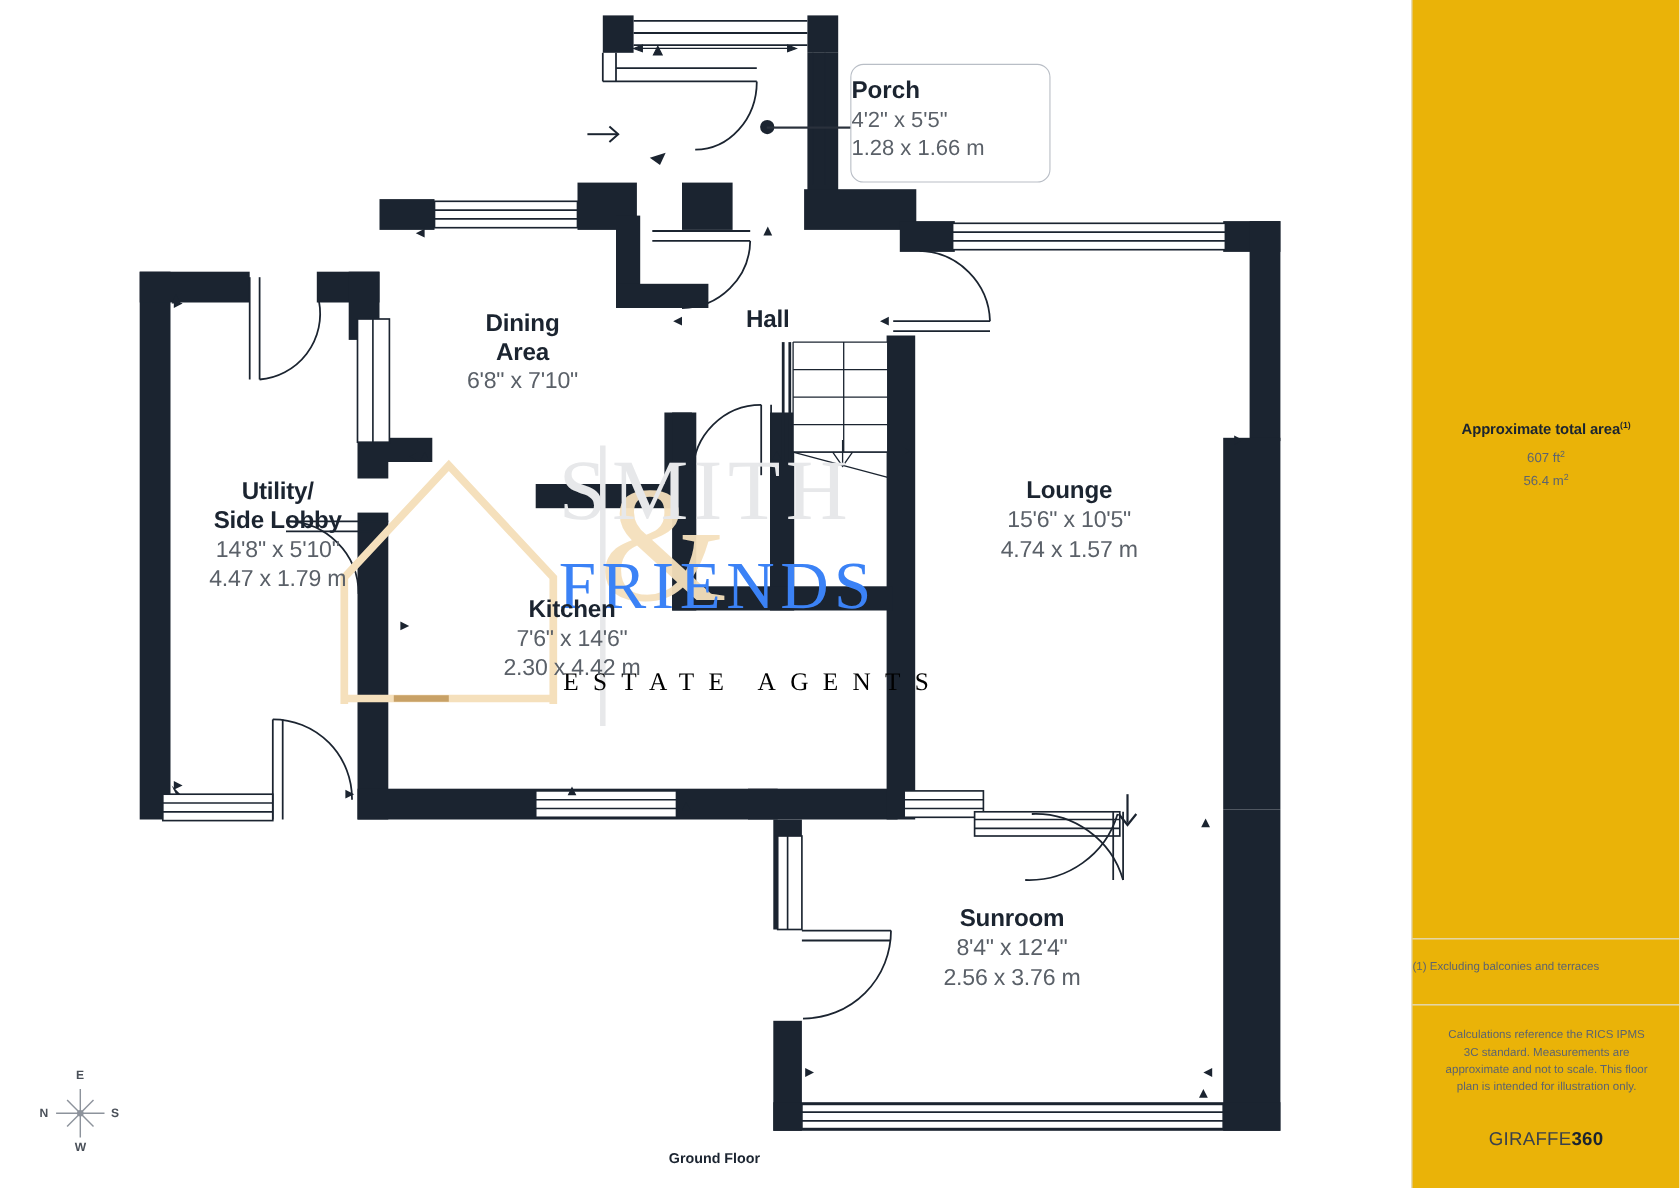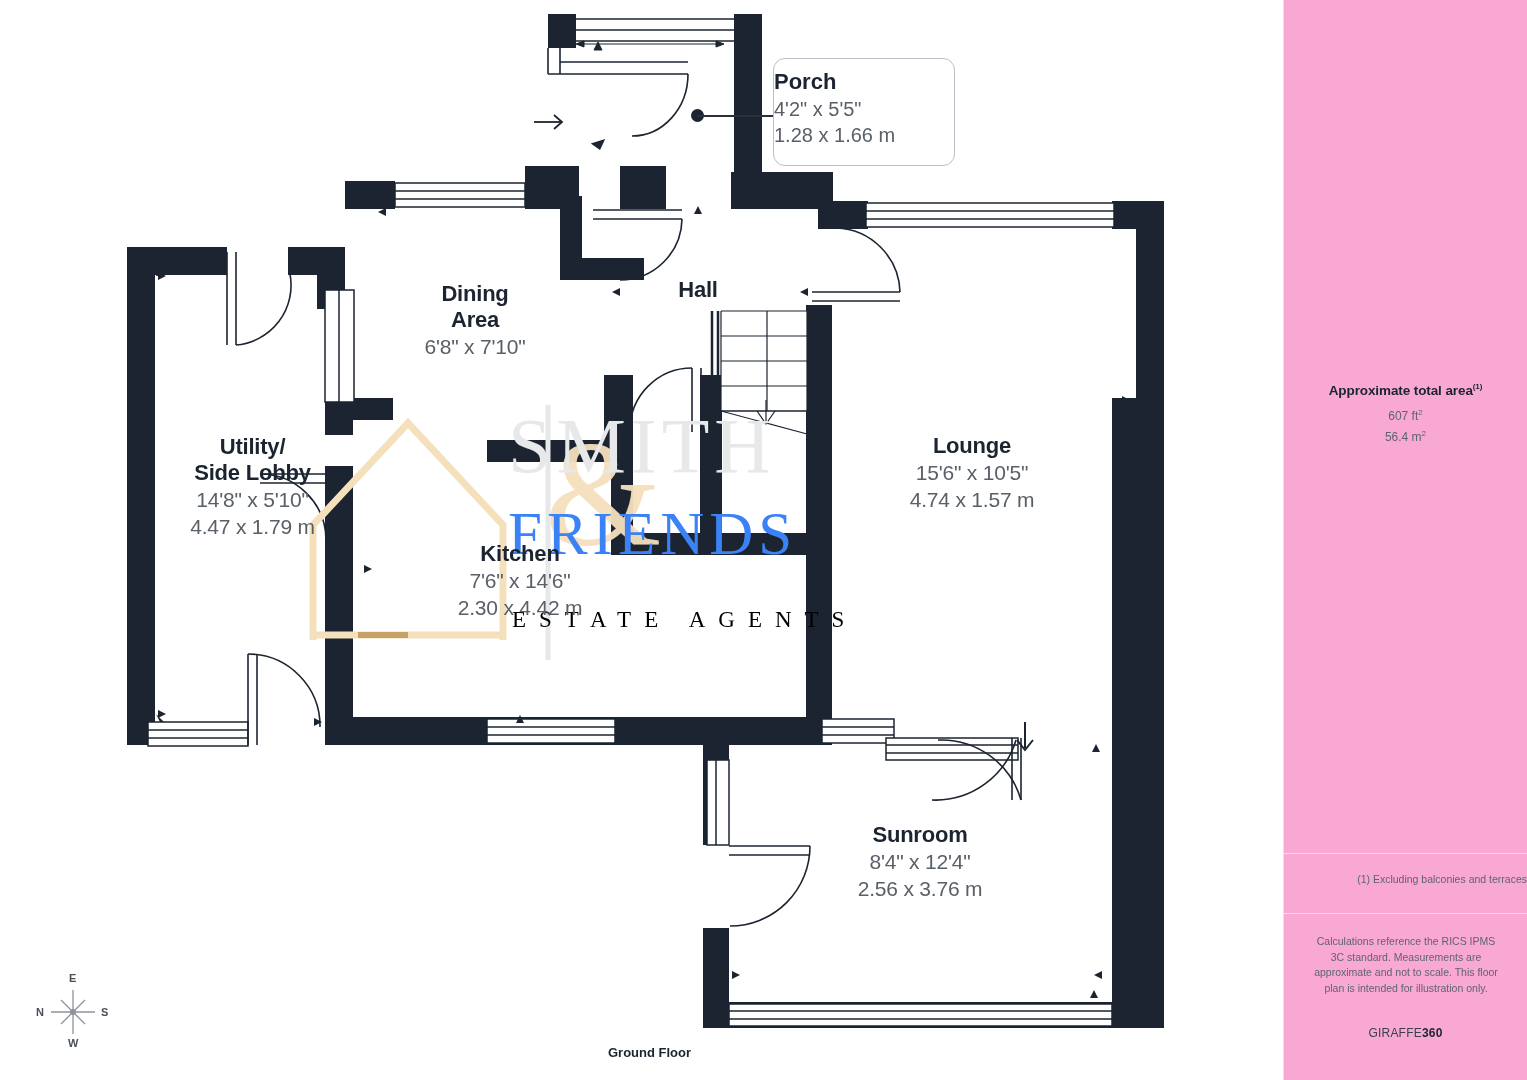--- a/index.html
+++ b/index.html
@@ -15,53 +15,53 @@
     background: #ffffff;
     overflow: hidden;
   }
 
   
   #side-panel {
     position: absolute;
     left: 1283px; top: 0;
     width: 244px; height: 1080px;
     border-left: 1px solid #e2e4e8;
-    background: #f9a8d4;
+    background: #eab308;
   }
   .panel-sep {
     position: absolute; left: 0; width: 100%;
     height: 1px; background: #e2e4e8;
   }
   .area-block {
     position: absolute; left: 0; top: 382px;
     width: 100%; text-align: center;
   }
   .area-title {
     font-size: 13.5px; font-weight: bold; color: #1b2430;
     letter-spacing: -0.1px;
   }
   .area-title sup { font-size: 8px; font-weight: bold; }
   .area-val {
     font-size: 12px; color: #5d646f; margin-top: 10px;
   }
   .area-val sup { font-size: 8px; }
   .foot-note {
     position: absolute; left: 0; top: 873px;
-    width: 100%; text-align: right;
+    width: 100%; text-align: left;
     font-size: 10.5px; color: #5d646f;
   }
   .disclaimer {
     position: absolute; left: 26px; top: 934px;
     width: 192px; text-align: center;
     font-size: 10.5px; line-height: 15.5px; color: #5d646f;
   }
   .brand {
     position: absolute; left: 0; top: 1026px;
     width: 100%; text-align: center;
-    font-size: 12px; color: #3a414c; letter-spacing: 0.2px;
+    font-size: 17px; color: #3a414c; letter-spacing: 0.2px;
   }
   .brand b { color: #1b2430; }
 
   
   #plan { position: absolute; left: 0; top: 0; width: 1283px; height: 1080px; }
   #plan svg { display: block; }
 
   
   .rlabel {
     position: absolute;

